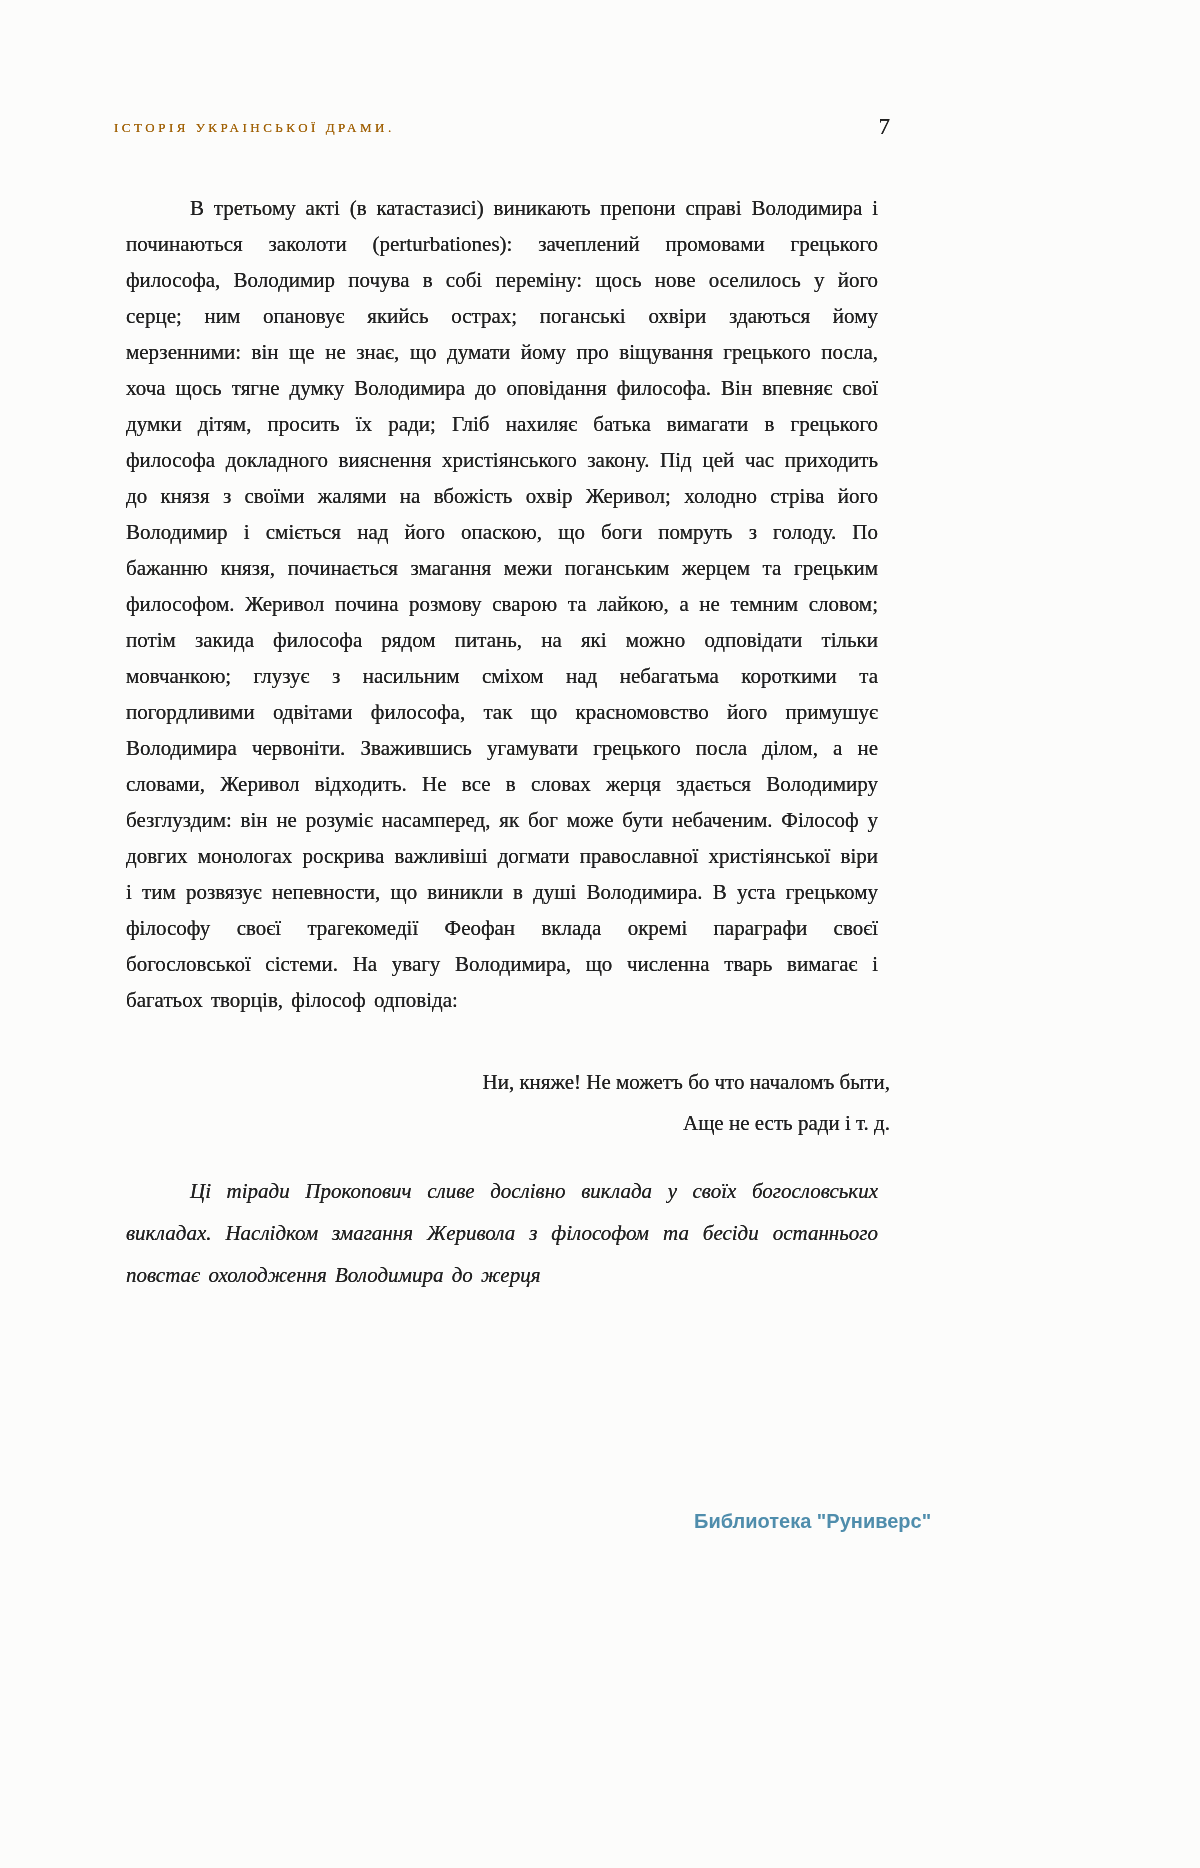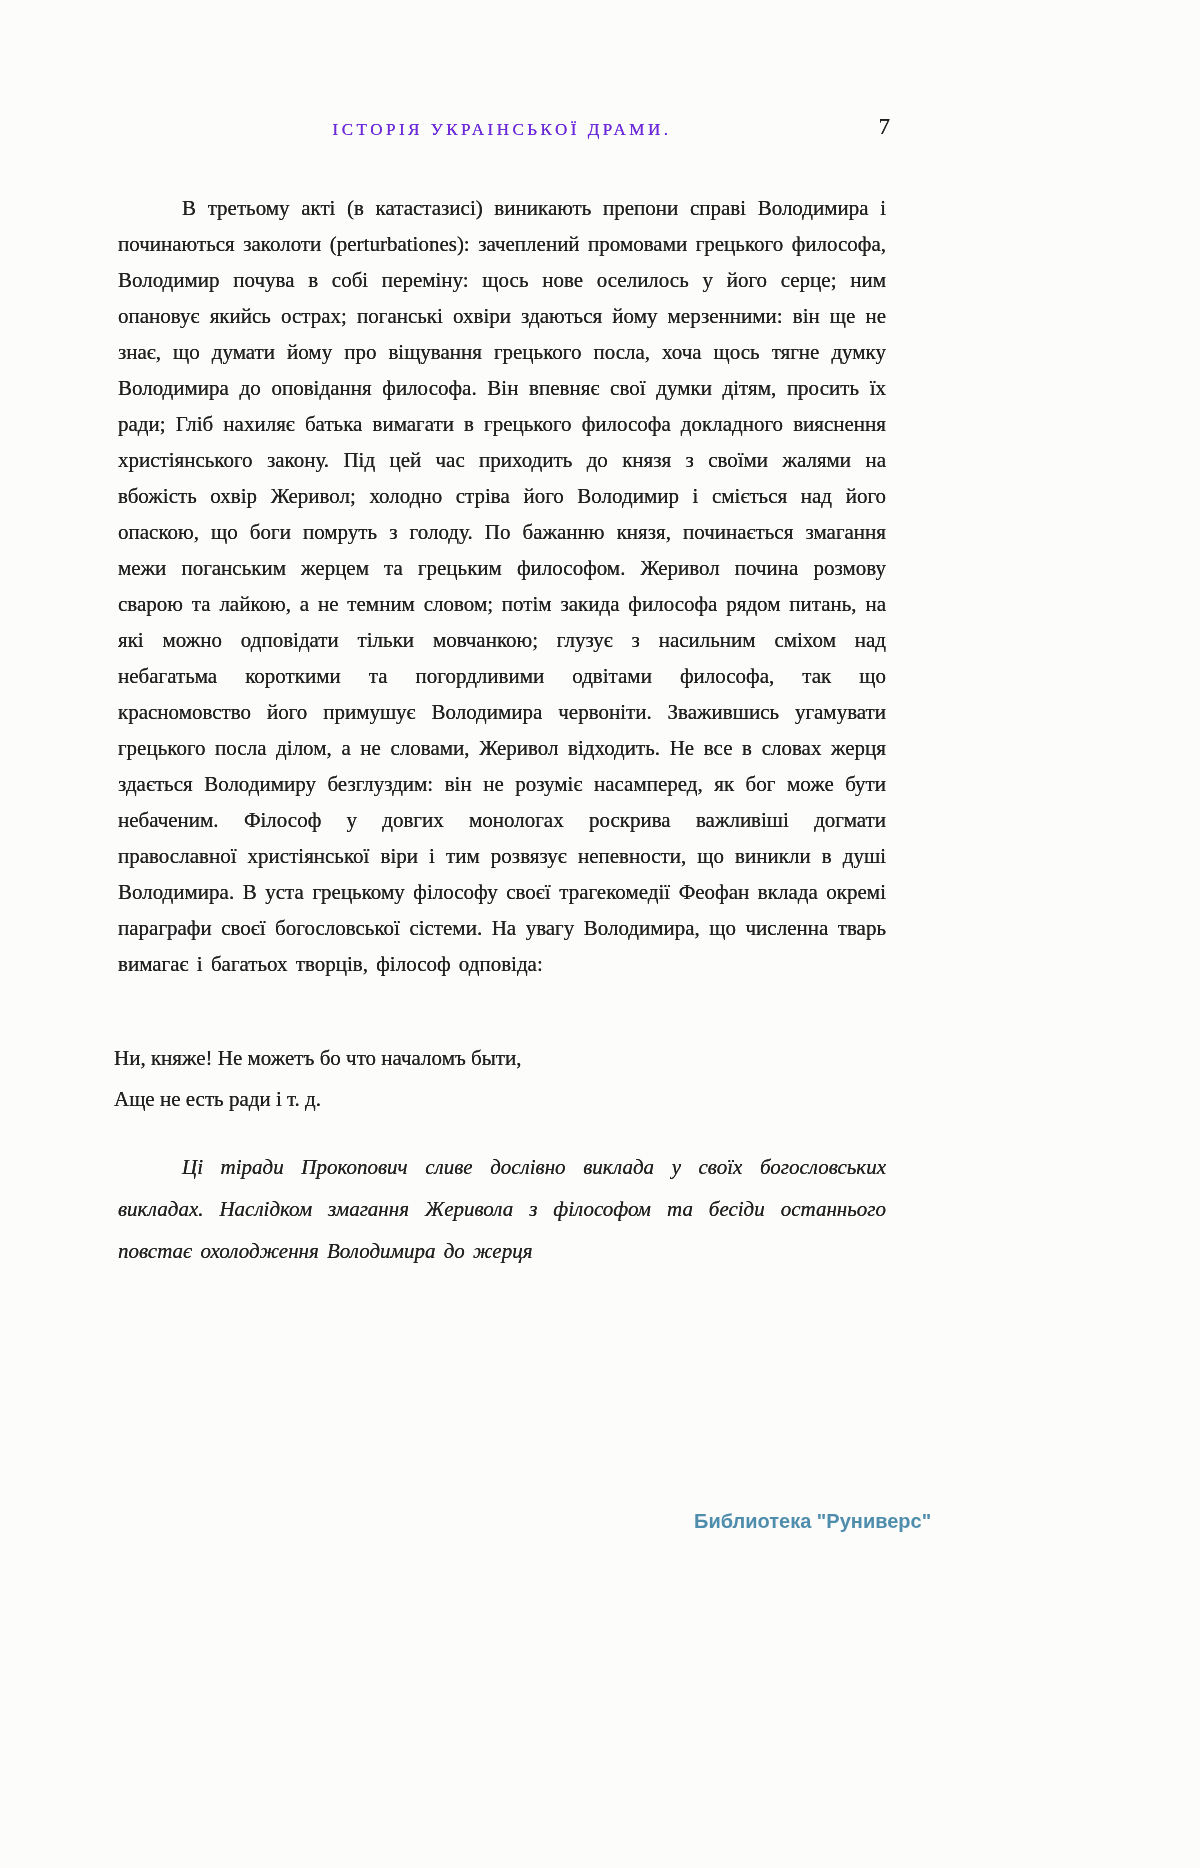--- a/index.html
+++ b/index.html
@@ -23,49 +23,48 @@
     top: 0;
     width: 776px;
   }
   .header {
     position: relative;
     margin-top: 120px;
     height: 28px;
   }
   .header-title {
     display: block;
-    text-align: center;
-    font-size: 17px;
+    font-size: 13px;
     letter-spacing: 3.5px;
-    color: #6d28d9;
+    color: #a16207;
     text-shadow: 0 0 .4px currentColor;
   }
   .page-number {
     position: absolute;
     right: 0;
     top: -6px;
     font-size: 23px;
     letter-spacing: 0;
     text-shadow: 0 0 .4px currentColor;
   }
   .para {
-    margin: 4px;
+    margin: 12px;
     font-size: 21px;
     line-height: 36px;
     text-align: justify;
     text-indent: 64px;
     word-spacing: 3px;
     text-shadow: 0 0 .4px currentColor;
   }
   .para-1 {
     margin-top: 42px;
   }
   .verse {
-    margin-top: 56px;
-    text-align: left;
+    margin-top: 44px;
+    text-align: right;
     font-size: 21px;
     line-height: 41px;
     text-shadow: 0 0 .4px currentColor;
   }
   .para-2 {
     margin-top: 26px;
     line-height: 42px;
     font-style: italic;
   }
   .watermark {

